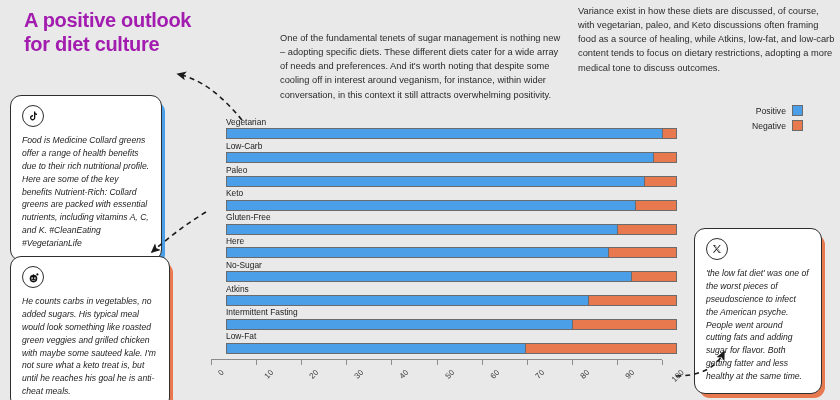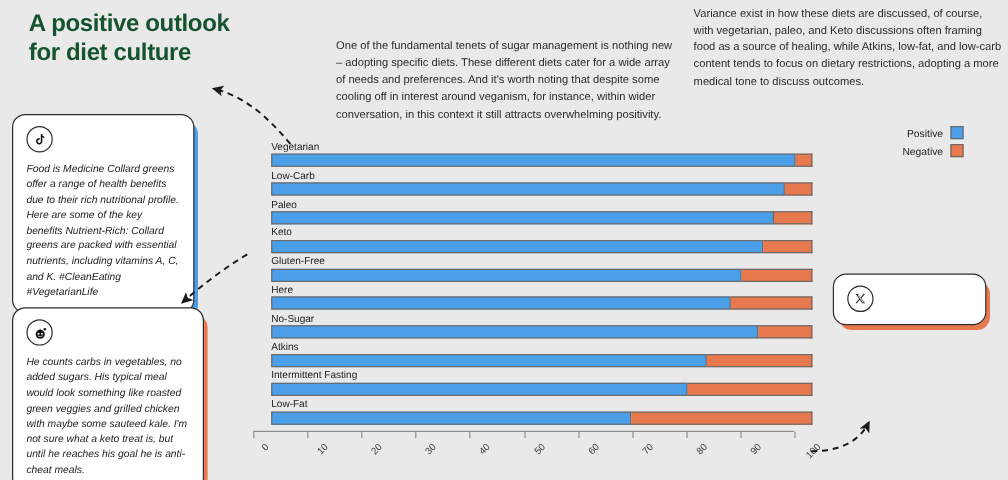--- a/index.html
+++ b/index.html
@@ -24,21 +24,21 @@
   
   .headline {
     position: absolute;
     left: 24px;
     top: 8px;
     width: 240px;
     font-size: 20px;
     font-weight: bold;
     line-height: 1.22;
     letter-spacing: -0.3px;
-    color: #14532d;
+    color: #a21caf;
     white-space: pre-line;
   }
 
   
   .col {
     position: absolute;
     top: 4px;
     font-size: 9.3px;
     line-height: 1.52;
     color: #2b2b2b;
@@ -219,20 +219,21 @@
     <div class="card-body">He counts carbs in vegetables, no added sugars. His typical meal would look something like roasted green veggies and grilled chicken with maybe some sauteed kale. I'm not sure what a keto treat is, but until he reaches his goal he is anti- cheat meals.</div>
   </div>
 
   <div class="card" id="card-x">
     <div class="shadow-layer" style="background: rgb(232, 120, 77);"></div>
     <div class="badge">
       <svg width="10" height="10" viewBox="0 0 24 24" aria-hidden="true">
         <path d="M2.5 2.5h5.2l5 6.8 5.6-6.8h2.6l-7 8.4 7.4 10.1h-5.2l-5.3-7.2-6 7.2H2.2l7.5-9-7.2-9.5zm3.3 1.6 11.2 15.3h2.1L7.9 4.1H5.8z" fill="#111"></path>
       </svg>
     </div>
+    <div class="card-body">'the low fat diet' was one of the worst pieces of pseudoscience to infect the American psyche. People went around cutting fats and adding sugar for flavor. Both getting fatter and less healthy at the same time.</div>
   </div>
 
   <div class="legend">
     <div class="legend-row">
       <span class="legend-label">Positive</span>
       <span class="swatch" id="sw0" style="background: rgb(74, 159, 232);"></span>
     </div>
     <div class="legend-row">
       <span class="legend-label">Negative</span>
       <span class="swatch" id="sw1" style="background: rgb(232, 120, 77);"></span>

